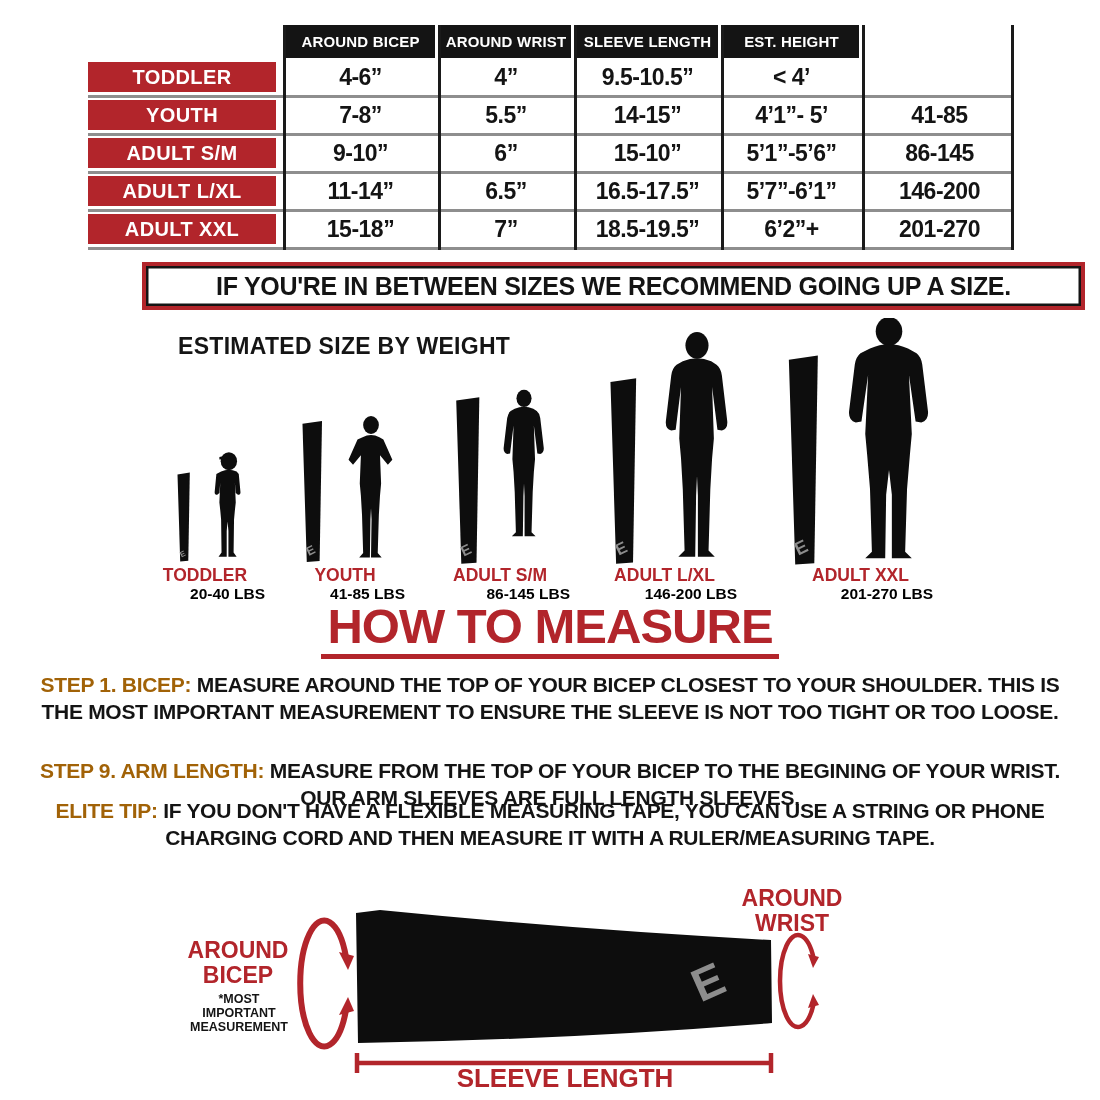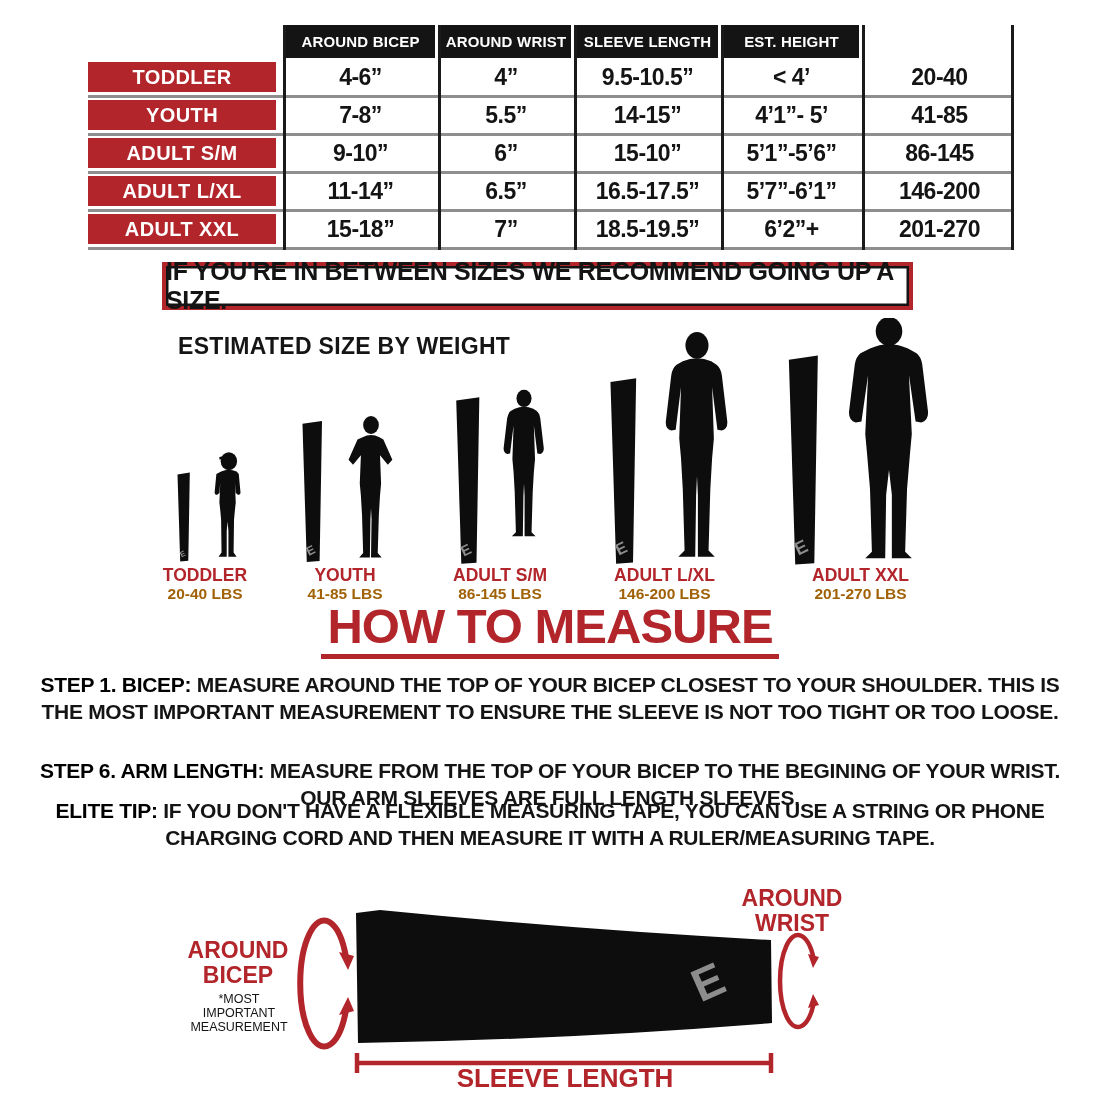--- a/index.html
+++ b/index.html
@@ -27,52 +27,52 @@
     display:flex; align-items:center; justify-content:center;
     font-size:20px; font-weight:700; letter-spacing:0.4px;
   }
   .vcell {
     display:flex; align-items:center; justify-content:center;
     font-size:23px; font-weight:700; letter-spacing:-0.5px; color:#141414;
   }
   .vline { position:absolute; top:0; width:2.5px; height:225px; background:#1a1a1a; }
   
   .banner {
-    position:absolute; left:142px; top:262px; width:751px; height:48px;
+    position:absolute; left:142px; top:262px; width:943px; height:48px;
     border:4px solid #B2252B; box-shadow:inset 0 0 0 2.5px #141414; background:#fff;
     display:flex; align-items:center; justify-content:center;
-    font-size:25px; font-weight:700; letter-spacing:-0.3px; color:#141414;margin-left:20px;
+    font-size:25px; font-weight:700; letter-spacing:-0.3px; color:#141414;
   }
   
   .est-title { position:absolute; left:178px; top:333px; font-size:23px; font-weight:700; letter-spacing:0.3px; }
   .fig { position:absolute; }
   .fig svg { display:block; width:100%; height:100%; }
   .sil { fill:#0d0d0d; }
   .fig-label { position:absolute; top:566px; text-align:center; line-height:1.1; }
   .fig-size { color:#B2252B; font-size:17.5px; font-weight:700; }
-  .fig-weight { color:#a16207; font-size:15.5px; font-weight:700; }
+  .fig-weight { color:#000000; font-size:15.5px; font-weight:700;text-align:right; }
   
   .htm-wrap { position:absolute; top:602px; left:0; width:1100px; text-align:center; }
   .htm {
     display:inline-block; color:#B2252B; font-size:49px; font-weight:700; letter-spacing:-1px;
     line-height:1.02; border-bottom:5px solid #B2252B; padding:0 6px 2px 6px;
   }
   .step { position:absolute; left:30px; width:1040px; text-align:center;
     font-size:21px; font-weight:700; letter-spacing:-0.3px; line-height:1.28; color:#141414; }
-  .step .lead { color:#000000; }
+  .step .lead { color:#a16207; }
   .s1 { top:672px; } .s2 { top:758px; } .s3 { top:798px; }
   
   .diagram-svg { position:absolute; left:0; top:880px; width:1100px; height:220px; }
   .redstroke { stroke:#B2252B; fill:none; }
   .redfill { fill:#B2252B; }
   .dlabel { position:absolute; color:#B2252B; font-weight:700; text-align:center; line-height:25px; font-size:23px; }
   .d-bicep { left:178px; width:120px; top:938px; }
   .d-wrist { left:737px; width:110px; top:886px; }
   .d-note  { position:absolute; left:184px; width:110px; top:992px; text-align:center;
-             font-size:12.5px; line-height:14px; font-weight:400; color:#141414; }
+             font-size:12.5px; line-height:14px; font-weight:700; color:#141414; }
   .d-length { left:380px; width:370px; top:1066px; font-size:26px; }
 </style>
 </head>
 <body>
 
 <div class="page">
 
   <svg width="0" height="0" style="position:absolute">
     <defs>
       <symbol id="sleeve" viewBox="0 0 60 300">
@@ -107,21 +107,20 @@
       <div class="hcell">SLEEVE LENGTH</div>
       <div class="hcell">EST. HEIGHT</div>
     </div>
 
     <div class="trow">
       <div class="rlabel">TODDLER</div>
       <div class="vcell">4-6”</div>
       <div class="vcell">4”</div>
       <div class="vcell">9.5-10.5”</div>
       <div class="vcell">&lt; 4’</div>
-      <div class="vcell">20-40</div>
     </div>
     <div class="trow">
       <div class="rlabel">YOUTH</div>
       <div class="vcell">7-8”</div>
       <div class="vcell">5.5”</div>
       <div class="vcell">14-15”</div>
       <div class="vcell">4’1”- 5’</div>
       <div class="vcell">41-85</div>
     </div>
     <div class="trow">
@@ -239,21 +238,21 @@
 
   <div class="htm-wrap">
     <span class="htm">HOW TO MEASURE</span>
   </div>
 
   <div class="step s1">
     <span class="lead">STEP 1. BICEP:</span>
     <span>MEASURE AROUND THE TOP OF YOUR BICEP CLOSEST TO YOUR SHOULDER. THIS IS THE MOST IMPORTANT MEASUREMENT TO ENSURE THE SLEEVE IS NOT TOO TIGHT OR TOO LOOSE.</span>
   </div>
   <div class="step s2">
-    <span class="lead">STEP 6. ARM LENGTH:</span>
+    <span class="lead">STEP 9. ARM LENGTH:</span>
     <span>MEASURE FROM THE TOP OF YOUR BICEP TO THE BEGINING OF YOUR WRIST. OUR ARM SLEEVES ARE FULL LENGTH SLEEVES.</span>
   </div>
   <div class="step s3">
     <span class="lead">ELITE TIP:</span>
     <span>IF YOU DON'T HAVE A FLEXIBLE MEASURING TAPE, YOU CAN USE A STRING OR PHONE CHARGING CORD AND THEN MEASURE IT WITH A RULER/MEASURING TAPE.</span>
   </div>
 
   <svg class="diagram-svg" viewBox="0 0 1100 220">
     <path class="sil" d="M356,33 L380,30 Q580,50 771,60 L772,143 Q560,160 358,163 Z"></path>
     <text x="692" y="117" font-size="46" font-weight="bold" fill="#8d8d8d" transform="rotate(-24 710 100)">E</text>

